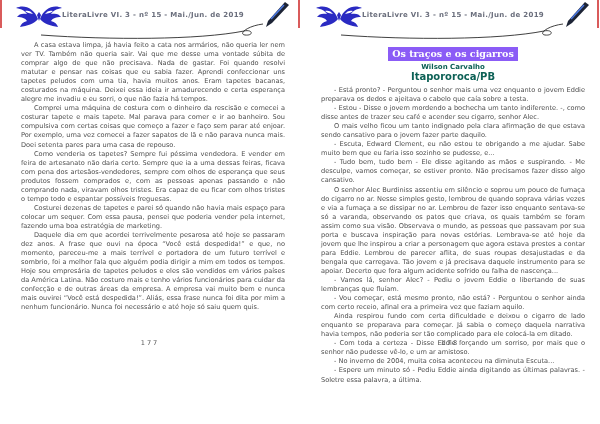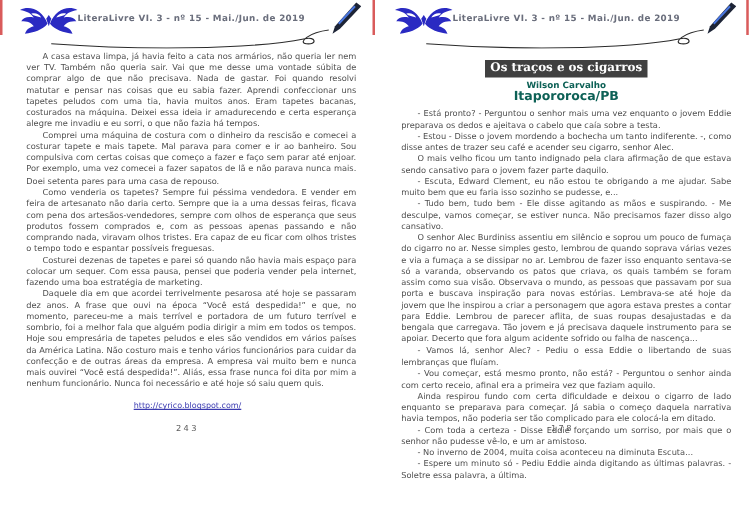--- a/index.html
+++ b/index.html
@@ -15,21 +15,21 @@
   .logo { position:absolute; left:-8px; top:2px; }
   .header-title { position:absolute; left:50%; top:11px; transform:translateX(-50%);
     white-space:nowrap; font-size:7px; letter-spacing:0.3px; color:#6a6e7c; font-weight:bold; }
   .pen { position:absolute; right:-4px; top:1px; }
   .swoosh { position:absolute; left:18px; right:6px; top:23px; height:16px; }
 
   .body-text { color:#4f4f4f; font-size:6.6px; line-height:9.05px; text-align:justify; }
   .body-text p { text-indent:13px; }
 
   .story-head { text-align:center; margin:1px 0 5px 0; }
-  .story-title { display:inline-block; background:#404040; color:#ffffff;
+  .story-title { display:inline-block; background:#8b5cf6; color:#ffffff;
     font-family:"DejaVu Serif", serif; font-weight:bold; font-size:9.5px; padding:1.5px 4px; }
   .story-author { font-size:7px; font-weight:bold; color:#0d6156; line-height:9px; margin-top:2px; }
   .story-city { font-size:10px; font-weight:bold; color:#0d6156; line-height:9px; }
 
   .page-link { position:absolute; left:0; right:0; bottom:34px; text-align:center; }
   .page-link a { color:#3b3bb0; font-size:6.4px; text-decoration:underline; }
   .page-number { position:absolute; left:0; right:0; bottom:17px; text-align:center;
     font-size:6.6px; color:#5a5a5a; letter-spacing:2px; }
 </style>
 </head>
@@ -70,24 +70,21 @@
     </div>
 
     <div class="body-text">
       <p>A casa estava limpa, já havia feito a cata nos armários, não queria ler nem ver TV. Também não queria sair. Vai que me desse uma vontade súbita de comprar algo de que não precisava. Nada de gastar. Foi quando resolvi matutar e pensar nas coisas que eu sabia fazer. Aprendi confeccionar uns tapetes peludos com uma tia, havia muitos anos. Eram tapetes bacanas, costurados na máquina. Deixei essa ideia ir amadurecendo e certa esperança alegre me invadiu e eu sorri, o que não fazia há tempos.</p>
       <p>Comprei uma máquina de costura com o dinheiro da rescisão e comecei a costurar tapete e mais tapete. Mal parava para comer e ir ao banheiro. Sou compulsiva com certas coisas que começo a fazer e faço sem parar até enjoar. Por exemplo, uma vez comecei a fazer sapatos de lã e não parava nunca mais. Doei setenta pares para uma casa de repouso.</p>
       <p>Como venderia os tapetes? Sempre fui péssima vendedora. E vender em feira de artesanato não daria certo. Sempre que ia a uma dessas feiras, ficava com pena dos artesãos-vendedores, sempre com olhos de esperança que seus produtos fossem comprados e, com as pessoas apenas passando e não comprando nada, viravam olhos tristes. Era capaz de eu ficar com olhos tristes o tempo todo e espantar possíveis freguesas.</p>
       <p>Costurei dezenas de tapetes e parei só quando não havia mais espaço para colocar um sequer. Com essa pausa, pensei que poderia vender pela internet, fazendo uma boa estratégia de marketing.</p>
       <p>Daquele dia em que acordei terrivelmente pesarosa até hoje se passaram dez anos. A frase que ouvi na época “Você está despedida!” e que, no momento, pareceu-me a mais terrível e portadora de um futuro terrível e sombrio, foi a melhor fala que alguém podia dirigir a mim em todos os tempos. Hoje sou empresária de tapetes peludos e eles são vendidos em vários países da América Latina. Não costuro mais e tenho vários funcionários para cuidar da confecção e de outras áreas da empresa. A empresa vai muito bem e nunca mais ouvirei “Você está despedida!”. Aliás, essa frase nunca foi dita por mim a nenhum funcionário. Nunca foi necessário e até hoje só saiu quem quis.</p>
     </div>
 
-    <div class="page-link">
-      <a href="#">http://cyrico.blogspot.com/</a>
-    </div>
-    <div class="page-number">243</div>
+    <div class="page-number">177</div>
   </div>
 
   <div class="page">
     <div class="page-header">
       <span class="logo">
         <svg width="52" height="34" viewBox="0 0 52 34">
           <g fill="#2a2ac2">
             <path d="M25 17 C21 6 11 2 3 6 C9 7 12 9 14 12 C9 11 6 12 4 15 C9 15 12 16 14 19 C10 20 8 22 7 25 C14 24 21 22 25 17 Z"></path>
             <path d="M27 17 C31 6 41 2 49 6 C43 7 40 9 38 12 C43 11 46 12 48 15 C43 15 40 16 38 19 C42 20 44 22 45 25 C38 24 31 22 27 17 Z"></path>
             <path d="M24 13 L26 19 L28 13 L26 10 Z"></path>
@@ -116,23 +113,23 @@
       <span class="story-title">Os traços e os cigarros</span>
       <div class="story-author">Wilson Carvalho</div>
       <div class="story-city">Itapororoca/PB</div>
     </div>
 
     <div class="body-text">
       <p>- Está pronto? - Perguntou o senhor mais uma vez enquanto o jovem Eddie preparava os dedos e ajeitava o cabelo que caía sobre a testa.</p>
       <p>- Estou - Disse o jovem mordendo a bochecha um tanto indiferente. -, como disse antes de trazer seu café e acender seu cigarro, senhor Alec.</p>
       <p>O mais velho ficou um tanto indignado pela clara afirmação de que estava sendo cansativo para o jovem fazer parte daquilo.</p>
       <p>- Escuta, Edward Clement, eu não estou te obrigando a me ajudar. Sabe muito bem que eu faria isso sozinho se pudesse, e...</p>
-      <p>- Tudo bem, tudo bem - Ele disse agitando as mãos e suspirando. - Me desculpe, vamos começar, se estiver nunca. Não precisamos fazer disso algo cansativo.</p>
+      <p>- Tudo bem, tudo bem - Ele disse agitando as mãos e suspirando. - Me desculpe, vamos começar, se estiver pronto. Não precisamos fazer disso algo cansativo.</p>
       <p>O senhor Alec Burdiniss assentiu em silêncio e soprou um pouco de fumaça do cigarro no ar. Nesse simples gesto, lembrou de quando soprava várias vezes e via a fumaça a se dissipar no ar. Lembrou de fazer isso enquanto sentava-se só a varanda, observando os patos que criava, os quais também se foram assim como sua visão. Observava o mundo, as pessoas que passavam por sua porta e buscava inspiração para novas estórias. Lembrava-se até hoje da jovem que lhe inspirou a criar a personagem que agora estava prestes a contar para Eddie. Lembrou de parecer aflita, de suas roupas desajustadas e da bengala que carregava. Tão jovem e já precisava daquele instrumento para se apoiar. Decerto que fora algum acidente sofrido ou falha de nascença...</p>
-      <p>- Vamos lá, senhor Alec? - Pediu o essa Eddie o libertando de suas lembranças que fluíam.</p>
+      <p>- Vamos lá, senhor Alec? - Pediu o jovem Eddie o libertando de suas lembranças que fluíam.</p>
       <p>- Vou começar, está mesmo pronto, não está? - Perguntou o senhor ainda com certo receio, afinal era a primeira vez que faziam aquilo.</p>
       <p>Ainda respirou fundo com certa dificuldade e deixou o cigarro de lado enquanto se preparava para começar. Já sabia o começo daquela narrativa havia tempos, não poderia ser tão complicado para ele colocá-la em ditado.</p>
       <p>- Com toda a certeza - Disse Eddie forçando um sorriso, por mais que o senhor não pudesse vê-lo, e um ar amistoso.</p>
       <p>- No inverno de 2004, muita coisa aconteceu na diminuta Escuta...</p>
       <p>- Espere um minuto só - Pediu Eddie ainda digitando as últimas palavras. - Soletre essa palavra, a última.</p>
     </div>
 
     <div class="page-number">178</div>
   </div>
 </div>

